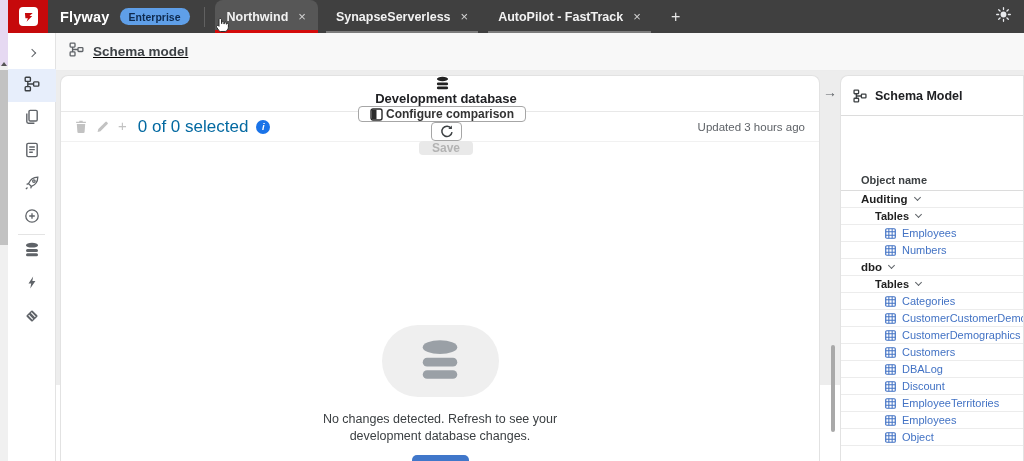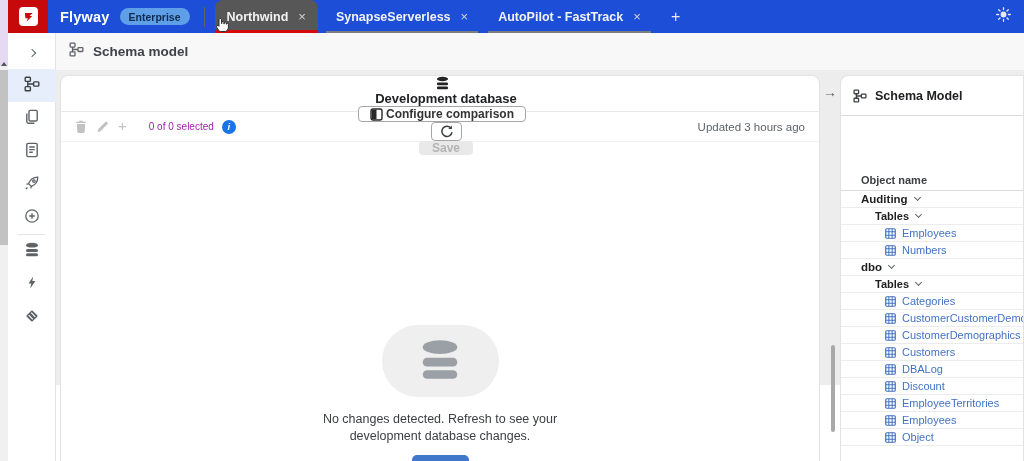--- a/index.html
+++ b/index.html
@@ -7,21 +7,21 @@
   *{box-sizing:border-box;}
 
   
   .bg-strip{position:absolute;left:0;top:0;width:8px;height:461px;background:#f0f0f0;}
   .strip-purple{position:absolute;left:0;top:0;width:8px;height:66px;background:#e6d9f2;}
   .strip-arrow{position:absolute;left:1px;top:62px;width:0;height:0;
     border-left:3px solid transparent;border-right:3px solid transparent;border-bottom:4px solid #555;}
   .strip-thumb{position:absolute;left:0;top:70px;width:8px;height:175px;background:#c2c2c2;}
 
   
-  .topbar{position:absolute;left:8px;top:0;width:1016px;height:33px;background:#1d4ed8;
+  .topbar{position:absolute;left:8px;top:0;width:1016px;height:33px;background:#404040;
     display:flex;align-items:center;}
   .logo{width:40px;height:33px;background:var(--brand-red,#c6090b);display:flex;align-items:center;justify-content:center;flex:none;}
   .logo-box{width:19px;height:19px;background:#fff;border-radius:4px;display:flex;align-items:center;justify-content:center;}
   .brand{color:#fff;font-size:14.5px;font-weight:700;margin-left:12px;letter-spacing:.2px;}
   .badge{margin-left:10px;background:var(--badge-bg,#5f9fe8);color:var(--badge-text,#0e2a4e);
     font-size:10.5px;font-weight:700;padding:2.5px 9px;border-radius:9px;}
   .vsep{width:1px;height:20px;background:#616161;margin-left:14px;}
   .tabs{display:flex;height:33px;margin-left:10px;gap:6px;}
   .tab{position:relative;height:33px;display:flex;align-items:center;gap:10px;padding:0 12px;
     font-size:12.5px;font-weight:600;color:#f2f2f2;border-radius:8px 8px 0 0;cursor:default;}
@@ -35,21 +35,21 @@
 
   
   .sidebar{position:absolute;left:8px;top:33px;width:48px;height:428px;background:#fff;
     border-right:1px solid #e3e3e3;padding-top:3px;}
   .side-item{width:48px;height:33px;display:flex;align-items:center;justify-content:center;color:#5f6368;}
   .side-item.active{background:#e7eefb;color:#3c4043;}
   .side-div{height:1px;background:#e4e4e4;margin:0 10px;}
   .chev-right{width:6px;height:6px;border-right:1.6px solid #5f6368;border-top:1.6px solid #5f6368;transform:rotate(45deg);}
 
   
-  .content{position:absolute;left:56px;top:33px;width:968px;height:352px;background:#ededed;}
+  .content{position:absolute;left:56px;top:33px;width:968px;height:352px;background:#ededed;text-decoration:underline;}
   .page-header{height:38px;background:#f8f8f8;display:flex;align-items:center;padding-left:13px;gap:9px;
     border-bottom:1px solid #ececec;}
   .page-title{font-size:13.5px;font-weight:600;color:#3f4347;}
 
   .card{position:absolute;background:#fff;border:1px solid #e2e2e2;border-bottom:none;overflow:hidden;}
   .main-card{left:4px;top:42px;width:760px;height:386px;border-radius:8px 8px 0 0;}
   .right-card{left:784px;top:42px;width:184px;height:386px;border-radius:8px 0 0 0;}
 
   
   .card-header{height:36px;display:flex;align-items:center;padding:0 10px 0 14px;border-bottom:1px solid #e8e8e8;flex-direction:column;}
@@ -57,21 +57,21 @@
   .hdr-spacer{flex:1;}
   .btn-outline{height:25px;border:1px solid #a6a6a6;border-radius:4px;background:#fff;display:flex;
     align-items:center;gap:3px;padding:0 11px;font-size:12px;font-weight:600;color:#333;}
   .btn-iconsq{width:31px;height:25px;border:1px solid #a6a6a6;border-radius:4px;background:#fff;
     display:flex;align-items:center;justify-content:center;margin-left:8px;}
   .btn-save{height:25px;padding:0 13px;background:#e9e9e9;color:#b3b3b3;border:none;border-radius:4px;
     font-size:12px;font-weight:600;margin-left:8px;}
   .card-toolbar{height:30px;display:flex;align-items:center;padding:0 14px;border-bottom:1px solid #f1f1f1;}
   .tool-icons{display:flex;align-items:center;gap:9px;color:#c2c2c2;}
   .plus-glyph{font-size:15px;line-height:1;color:#c2c2c2;margin-top:-2px;}
-  .sel-text{margin-left:22px;font-size:10px;color:#a21caf;}
+  .sel-text{margin-left:11px;font-size:17px;color:#0369a1;}
   .info-dot{margin-left:8px;width:14px;height:14px;border-radius:50%;background:var(--info-blue,#1a73e8);
     color:#fff;font-size:9.5px;font-weight:700;display:flex;align-items:center;justify-content:center;font-style:italic;}
   .updated{font-size:11.5px;color:#5f6368;}
 
   .empty-wrap{position:absolute;left:0;right:0;top:249px;display:flex;flex-direction:column;align-items:center;}
   .blob{width:117px;height:72px;border-radius:38px;background:#efefef;display:flex;align-items:center;justify-content:center;}
   .empty-text{margin-top:14px;font-size:12.5px;line-height:17px;color:#3c4043;text-align:center;}
   .empty-btn{margin-top:10px;width:57px;height:30px;background:var(--primary-button-blue,#4077ca);
     border:none;border-radius:5px;}
 

